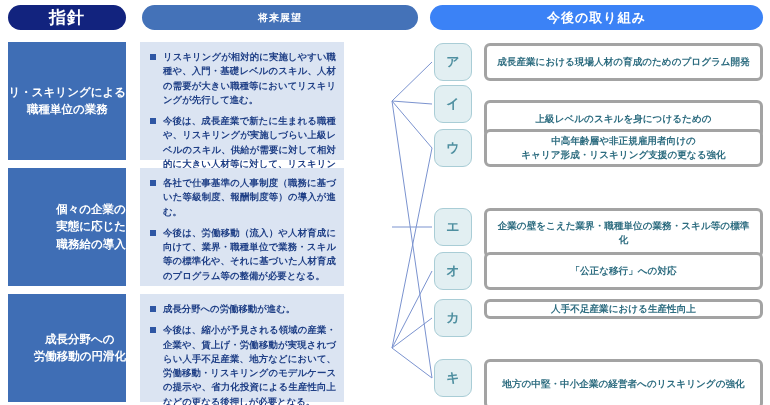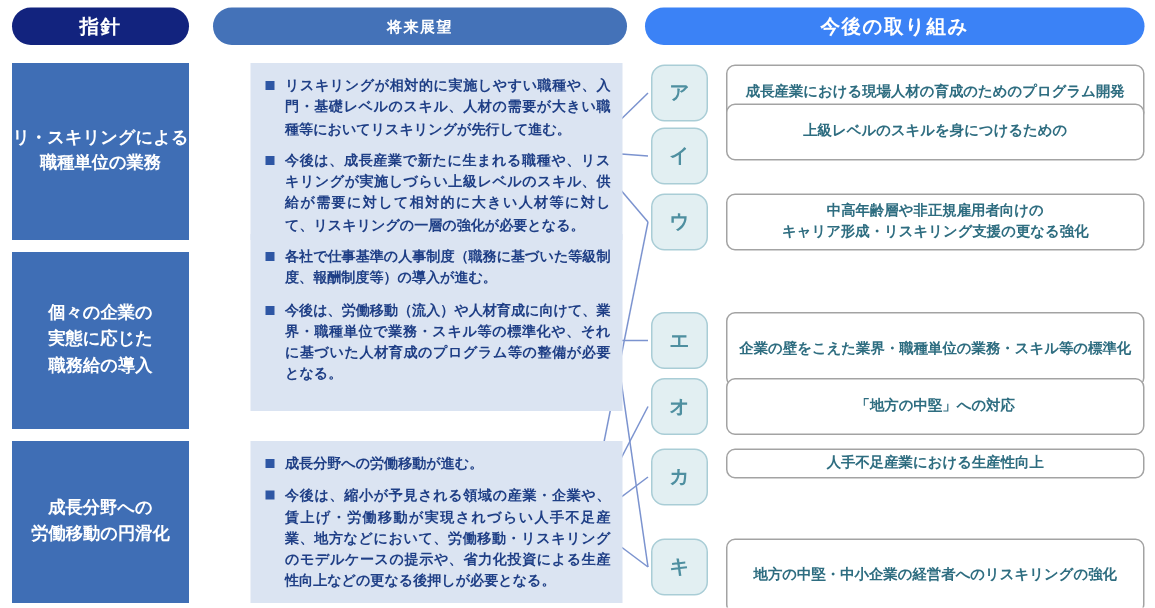--- a/index.html
+++ b/index.html
@@ -28,21 +28,21 @@
     display: flex;
     align-items: center;
     justify-content: center;
     font-weight: bold;
     letter-spacing: 1px;
     box-sizing: border-box;
   }
   #pill-shishin {
     left: 8px; top: 5px; width: 118px; height: 25px;
     background: #12237e;
-    font-size: 13px;
+    font-size: 17px;
   }
   #pill-shourai {
     left: 142px; top: 5px; width: 276px; height: 25px;
     background: #4472b8;
     font-size: 10px;
   }
   #pill-kongo {
     left: 430px; top: 5px; width: 333px; height: 25px;
     background: #3b82f6;
     font-size: 13px;
@@ -54,39 +54,38 @@
     left: 8px;
     width: 118px;
     background: #3f6eb5;
     color: #ffffff;
     font-size: 11.5px;
     font-weight: bold;
     line-height: 1.5;
     text-align: center;
     display: flex;
     align-items: center;
-    justify-content: center;
+    justify-content: flex-end;
     box-sizing: border-box;
   }
   #axis-1 { top: 42px;  height: 118px; }
   #axis-2 { top: 168px; height: 118px; }
   #axis-3 { top: 294px; height: 108px; }
 
   
   .outlook-box {
     position: absolute;
     left: 140px;
-    width: 248px;
+    width: 204px;
     background: #dbe4f2;
     box-sizing: border-box;
     padding: 8px 8px 8px 6px;
-    margin-left: 27px;
   }
   #outlook-1 { top: 42px;  height: 118px; }
-  #outlook-2 { top: 156px; height: 118px; }
+  #outlook-2 { top: 168px; height: 118px; }
   #outlook-3 { top: 294px; height: 108px; }
 
   .bullet-row {
     display: flex;
     align-items: flex-start;
     margin-bottom: 7px;
   }
   .bullet-row:last-child { margin-bottom: 0; }
   .bullet-mark {
     flex: 0 0 auto;
@@ -127,21 +126,21 @@
     font-weight: bold;
     display: flex;
     align-items: center;
     justify-content: center;
     box-sizing: border-box;
   }
   .action-box {
     position: absolute;
     left: 484px;
     width: 279px;
-    border: 1px solid #a3a3a3;
+    border: 3px solid #a3a3a3;
     border-radius: 6px;
     background: #ffffff;
     color: #2e6d80;
     font-size: 9.6px;
     font-weight: bold;
     line-height: 1.45;
     text-align: center;
     display: flex;
     align-items: center;
     justify-content: center;
@@ -241,21 +240,21 @@
   </div>
   <div class="action-box" style="top:43px; height:38px">
     <div>
       <span>成長産業における現場人材の育成のためのプログラム開発</span>
     </div>
   </div>
 
   <div class="kana-chip" style="top:85px">
     <span>イ</span>
   </div>
-  <div class="action-box" style="top:69px; height:38px">
+  <div class="action-box" style="top:100px; height:38px">
     <div>
       <span>上級レベルのスキルを身につけるための</span><br>
     </div>
   </div>
 
   <div class="kana-chip" style="top:129px">
     <span>ウ</span>
   </div>
   <div class="action-box" style="top:129px; height:38px">
     <div>
@@ -271,21 +270,21 @@
     <div>
       <span>企業の壁をこえた業界・職種単位の業務・スキル等の標準化</span>
     </div>
   </div>
 
   <div class="kana-chip" style="top:252px">
     <span>オ</span>
   </div>
   <div class="action-box" style="top:252px; height:38px">
     <div>
-      <span>「地方の中堅」への対応</span>
+      <span>「公正な移行」への対応</span>
     </div>
   </div>
 
   <div class="kana-chip" style="top:299px">
     <span>カ</span>
   </div>
   <div class="action-box" style="top:299px; height:20px">
     <div>
       <span>人手不足産業における生産性向上</span>
     </div>

